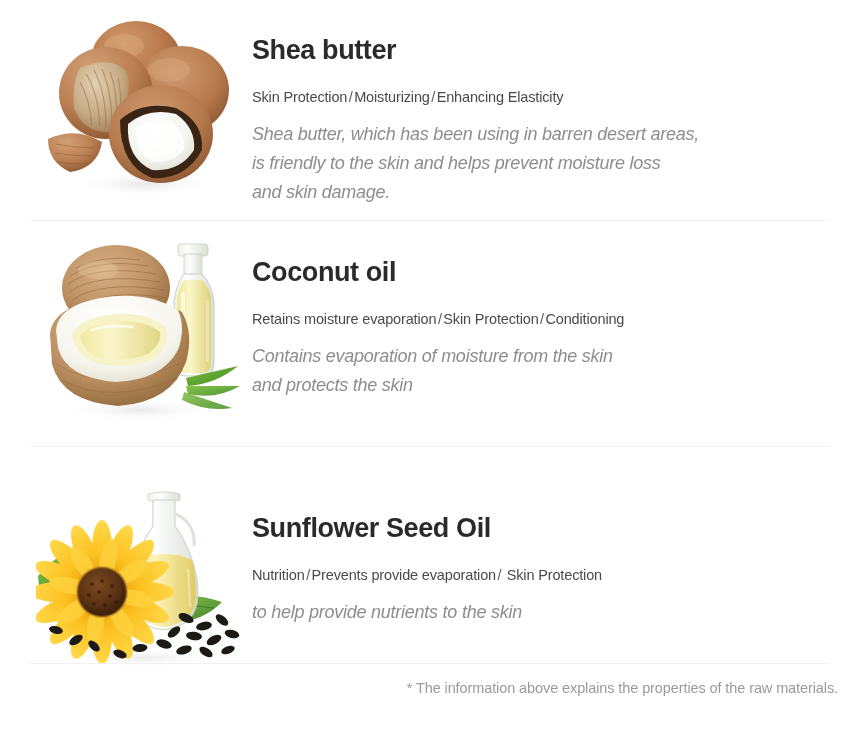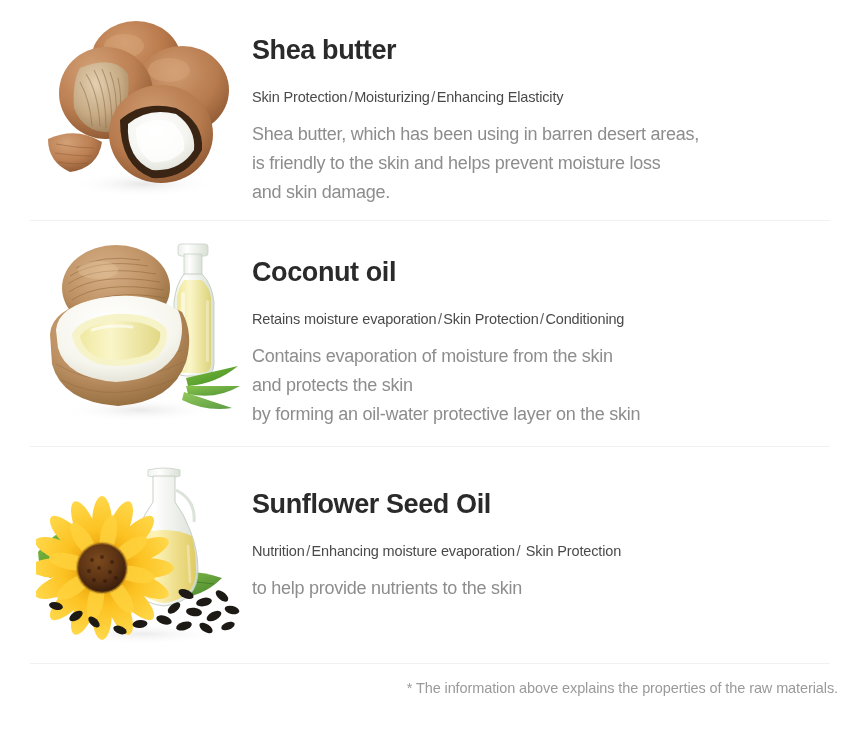--- a/index.html
+++ b/index.html
@@ -24,21 +24,21 @@
   }
 
   
   .row {
     position: absolute;
     left: 0;
     width: 732px;
   }
   #row-shea      { top: 0px;   height: 218px; }
   #row-coconut   { top: 222px; height: 218px; }
-  #row-sunflower { top: 448px; height: 212px; }
+  #row-sunflower { top: 472px; height: 212px; }
 
   .art {
     position: absolute;
     left: 36px;
     top: 8px;
     width: 208px;
     height: 196px;
   }
 
   .copy {
@@ -68,20 +68,21 @@
   .ing-tags .sep {
     padding: 0 1.5px;
     color: #5c5c5c;
   }
   .ing-body {
     font-size: 18px;
     color: #8d8d8d;
     line-height: 29px;
     margin: 13px 0 0 0;
     letter-spacing: -0.25px;
+    font-style: italic;
   }
   .ing-body .bl { display: block; white-space: nowrap; }
 
   
   #row-shea .copy      { top: 36px; }
   #row-coconut .copy   { top: 36px; }
   #row-sunflower .copy { top: 42px; }
 
   
   .divider {
@@ -278,21 +279,20 @@
     </div>
 
     <div class="copy">
       <div class="ing-title">Coconut oil</div>
       <div class="ing-tags">
         <span>Retains moisture evaporation</span><span class="sep">/</span><span>Skin Protection</span><span class="sep">/</span><span>Conditioning</span>
       </div>
       <div class="ing-body">
         <span class="bl">Contains evaporation of moisture from the skin</span>
         <span class="bl">and protects the skin</span>
-        <span class="bl">by forming an oil-water protective layer on the skin</span>
       </div>
     </div>
   </div>
 
   <div class="divider" id="divider-2"></div>
 
   <div class="row" id="row-sunflower">
 
     <div class="art">
       <svg viewBox="0 0 208 196" xmlns="http://www.w3.org/2000/svg">
@@ -486,21 +486,21 @@
           <g transform="translate(192,170) rotate(-20)">
               <ellipse cx="0" cy="0" rx="7" ry="3.8"></ellipse>
             </g>
         </g>
       </svg>
     </div>
 
     <div class="copy">
       <div class="ing-title">Sunflower Seed Oil</div>
       <div class="ing-tags">
-        <span>Nutrition</span><span class="sep">/</span><span>Enhancing moisture evaporation</span><span class="sep">/</span> <span>Skin Protection</span>
+        <span>Nutrition</span><span class="sep">/</span><span>Prevents provide evaporation</span><span class="sep">/</span> <span>Skin Protection</span>
       </div>
       <div class="ing-body">
         <span class="bl">to help provide nutrients to the skin</span>
       </div>
     </div>
   </div>
 
   <div class="divider" id="divider-3"></div>
 
   <div class="footnote">* The information above explains the properties of the raw materials.</div>

